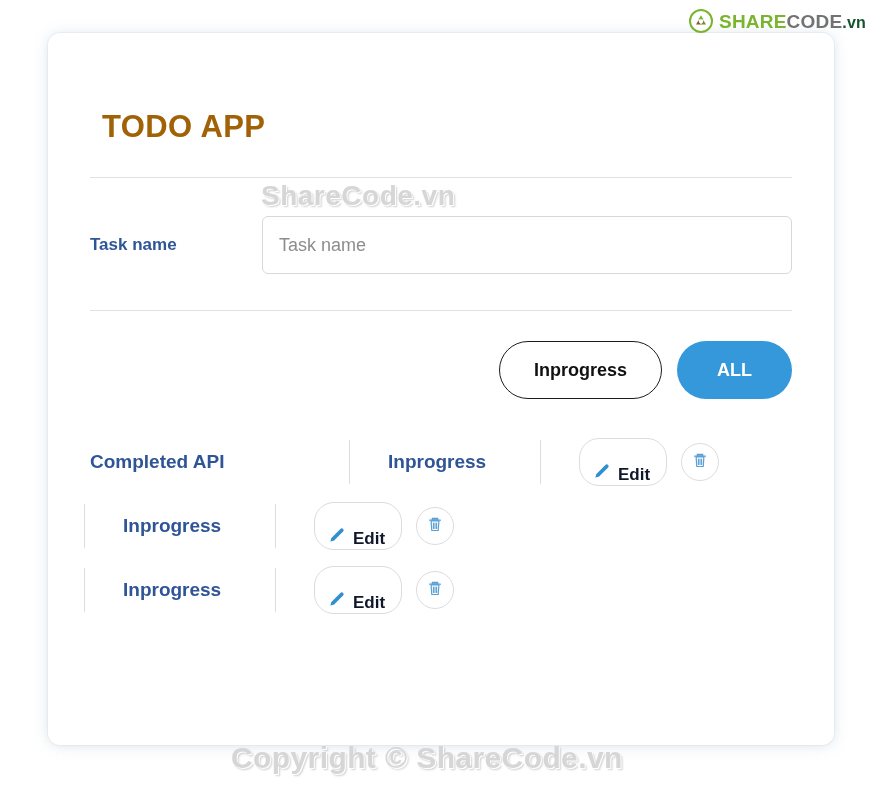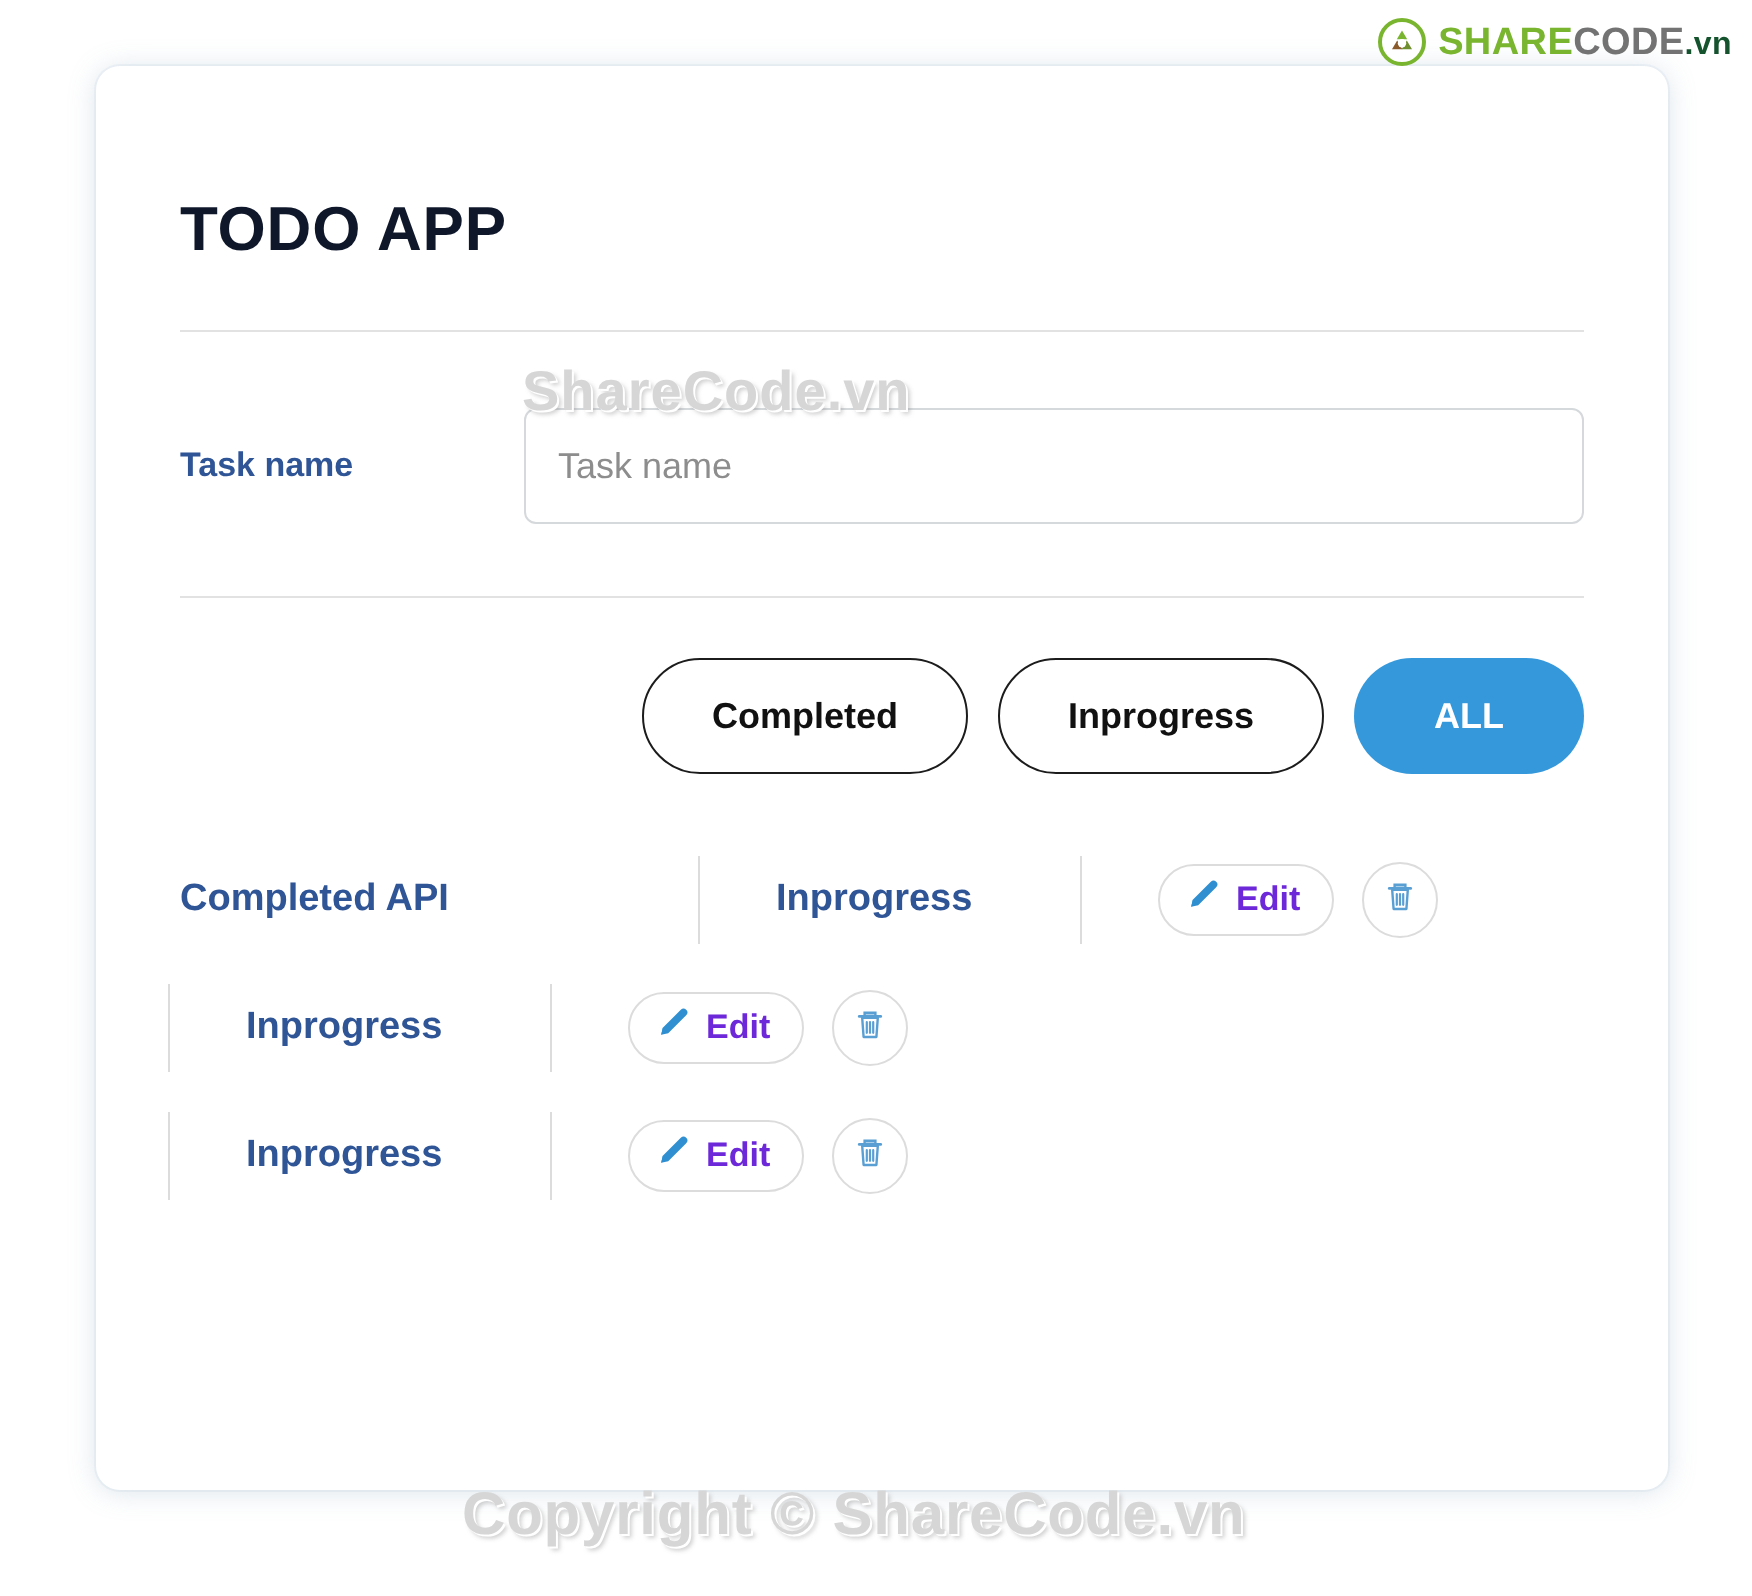--- a/index.html
+++ b/index.html
@@ -68,25 +68,25 @@
     height: 712px;
     background: #ffffff;
     border-radius: 12px;
     box-shadow: 0 1px 14px rgba(140, 165, 190, 0.30),
                 0 0 0 1px rgba(190, 210, 230, 0.18);
     box-sizing: border-box;
     overflow: hidden;
   }
 
   .page-title {
-    color: #0f172a;
+    color: #a16207;
     font-size: 31px;
     font-weight: bold;
     letter-spacing: 0.4px;
-    margin: 0;
+    margin: 12px;
     padding-top: 64px;
     padding-left: 42px;
   }
 
   .divider {
     height: 1px;
     background: #e2e2e2;
     margin: 0 42px;
   }
   .divider-top   { margin-top: 32px; }
@@ -206,28 +206,28 @@
     box-sizing: border-box;
   }
   .task-actions {
     display: flex;
     align-items: center;
     gap: 14px;
     padding-left: 38px;
   }
   .btn-edit {
     display: inline-flex;
-    align-items: center;
+    align-items: flex-end;
     gap: 8px;
-    height: 36px;
+    height: 48px;
     padding: 0 16px 0 13px;
     border-radius: 20px;
     border: 1px solid #dcdcdc;
     background: #ffffff;
-    color: #6d28d9;
+    color: #0f172a;
     font-size: 17px;
     font-weight: bold;
     font-family: "Liberation Sans", sans-serif;
     cursor: pointer;
   }
   .btn-delete {
     width: 38px;
     height: 38px;
     border-radius: 50%;
     border: 1px solid #dcdcdc;
@@ -292,21 +292,20 @@
 
   <div class="form-row">
     <label class="form-label">Task name</label>
     <input class="task-input" type="text" placeholder="Task name" style="">
   </div>
 
 
   <div class="divider divider-mid"></div>
 
   <div class="filter-row">
-    <button class="btn-filter">Completed</button>
     <button class="btn-filter">Inprogress</button>
     <button class="btn-filter is-active">ALL</button>
   </div>
 
   <div class="task-list">
 
     <div class="task-row">
       <div class="task-name">Completed API</div>
       <div class="col-sep"></div>
       <div class="task-status">Inprogress</div>

